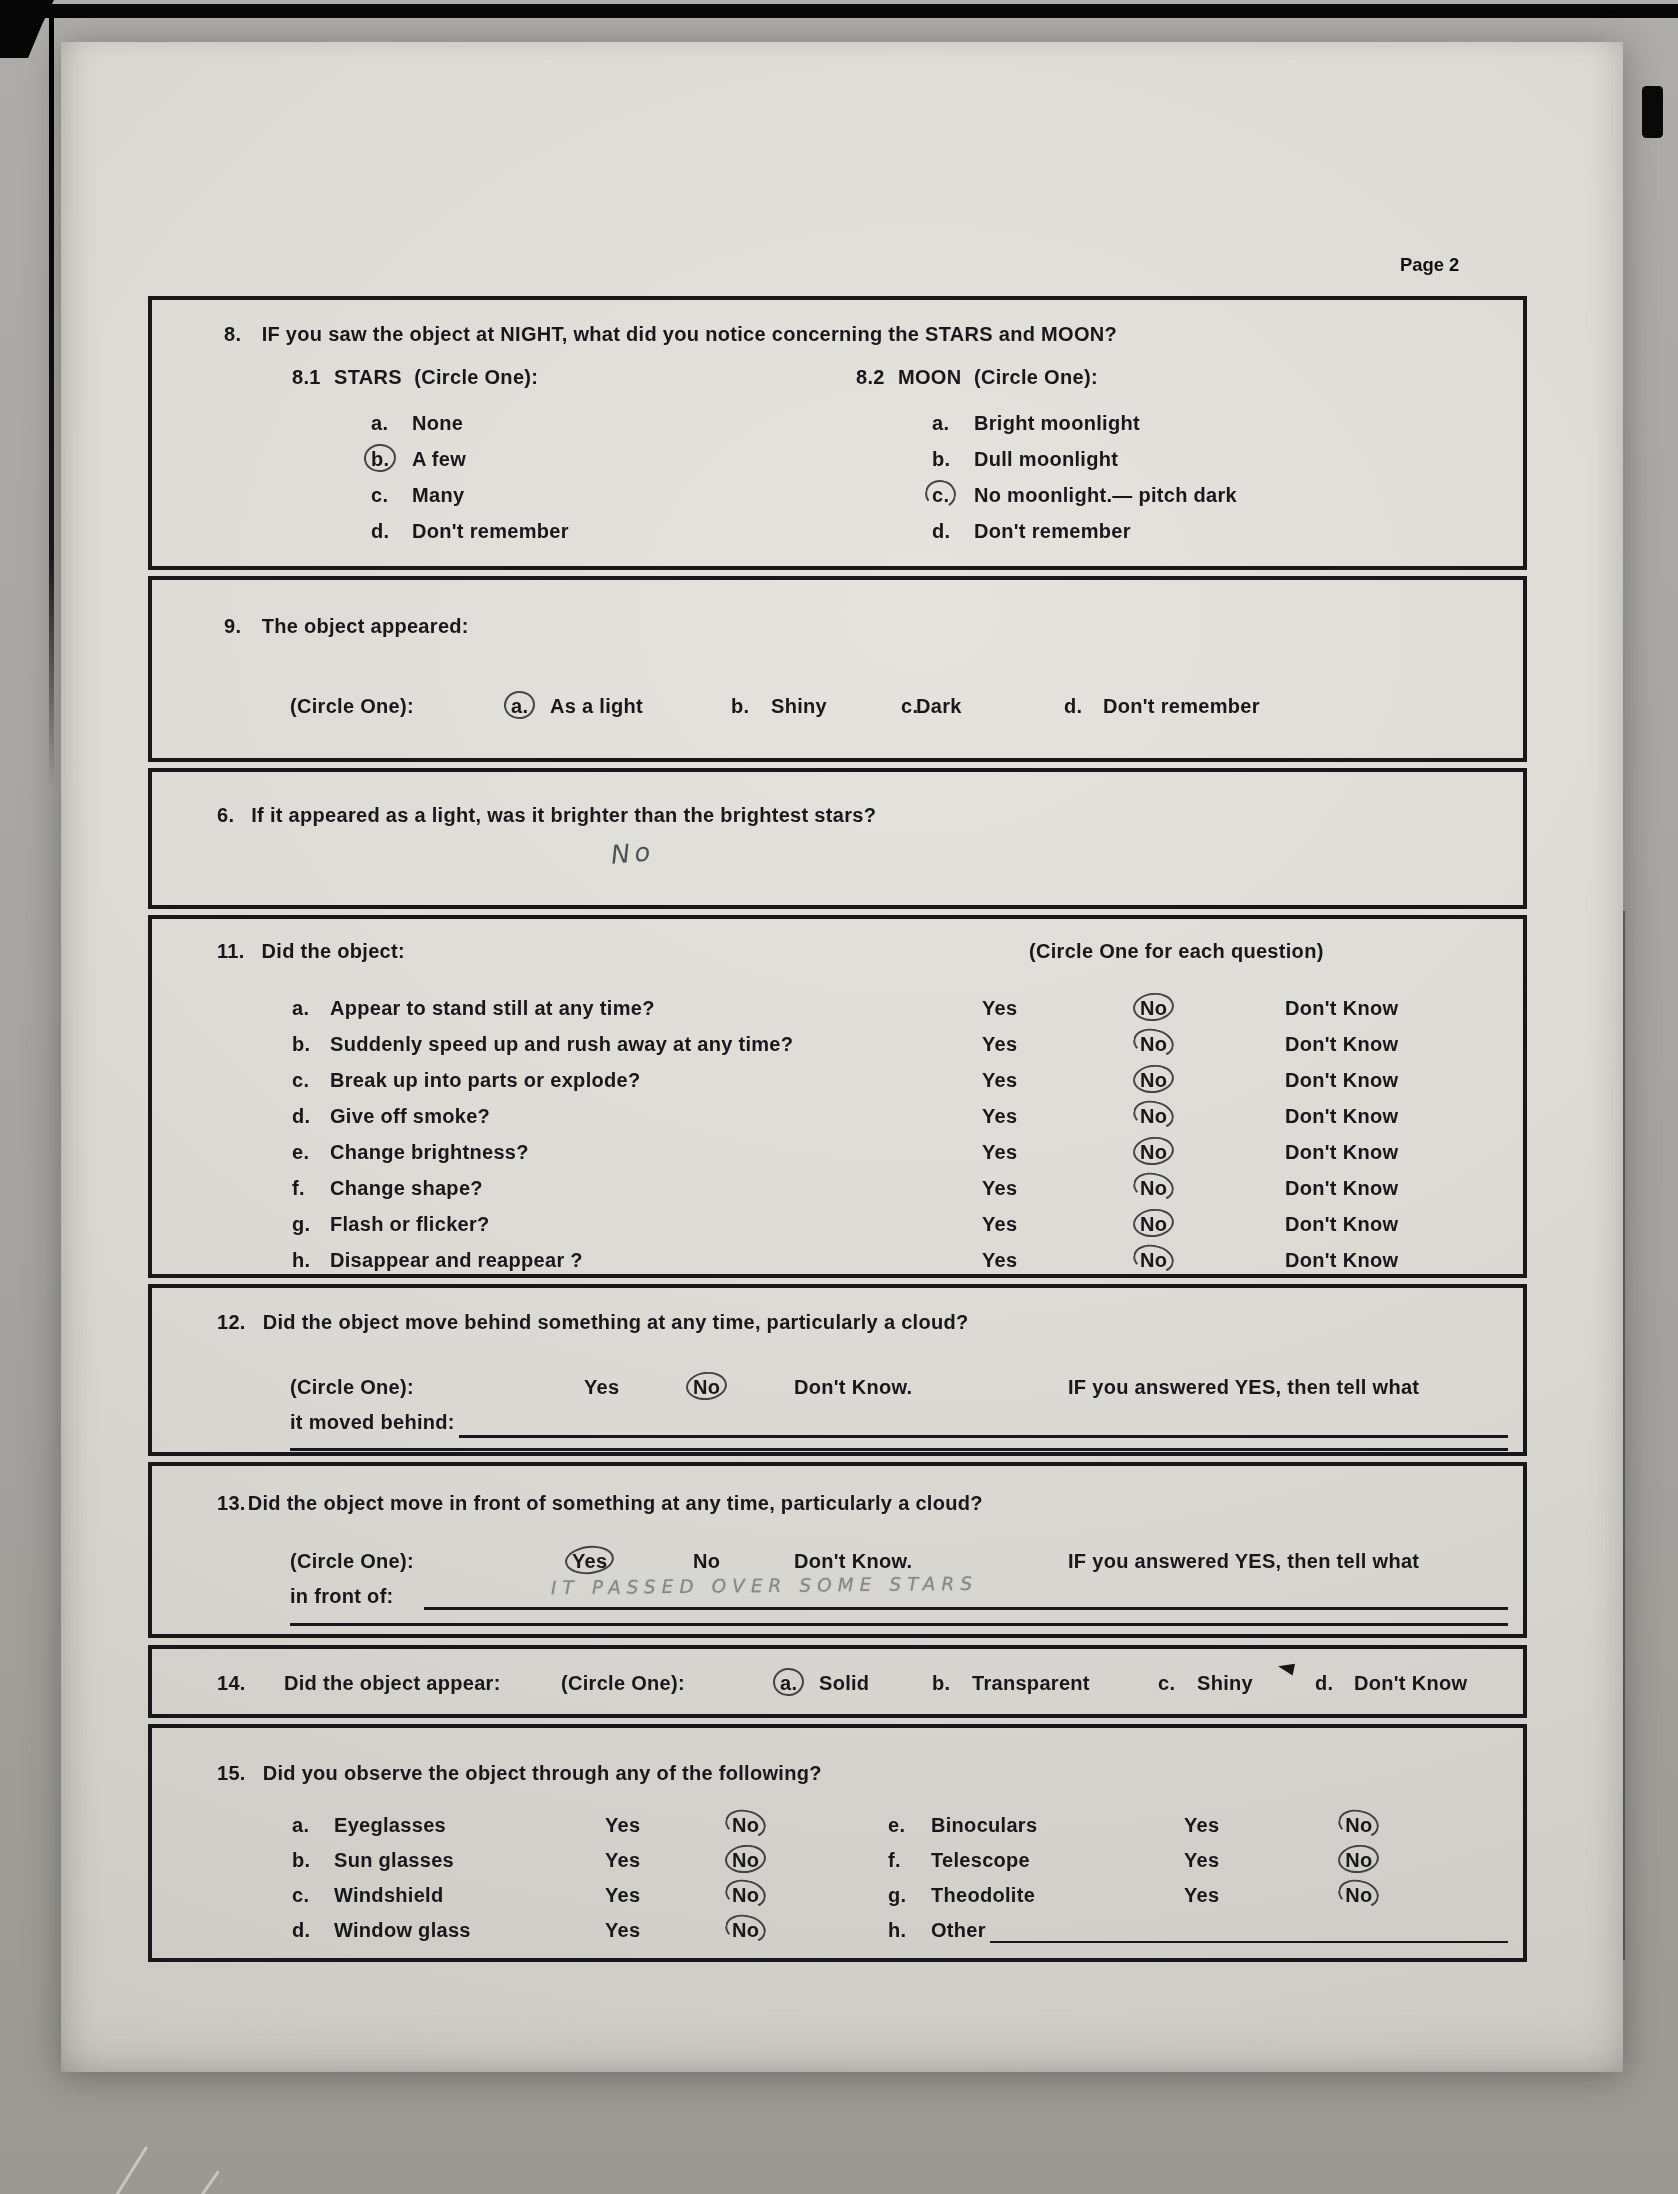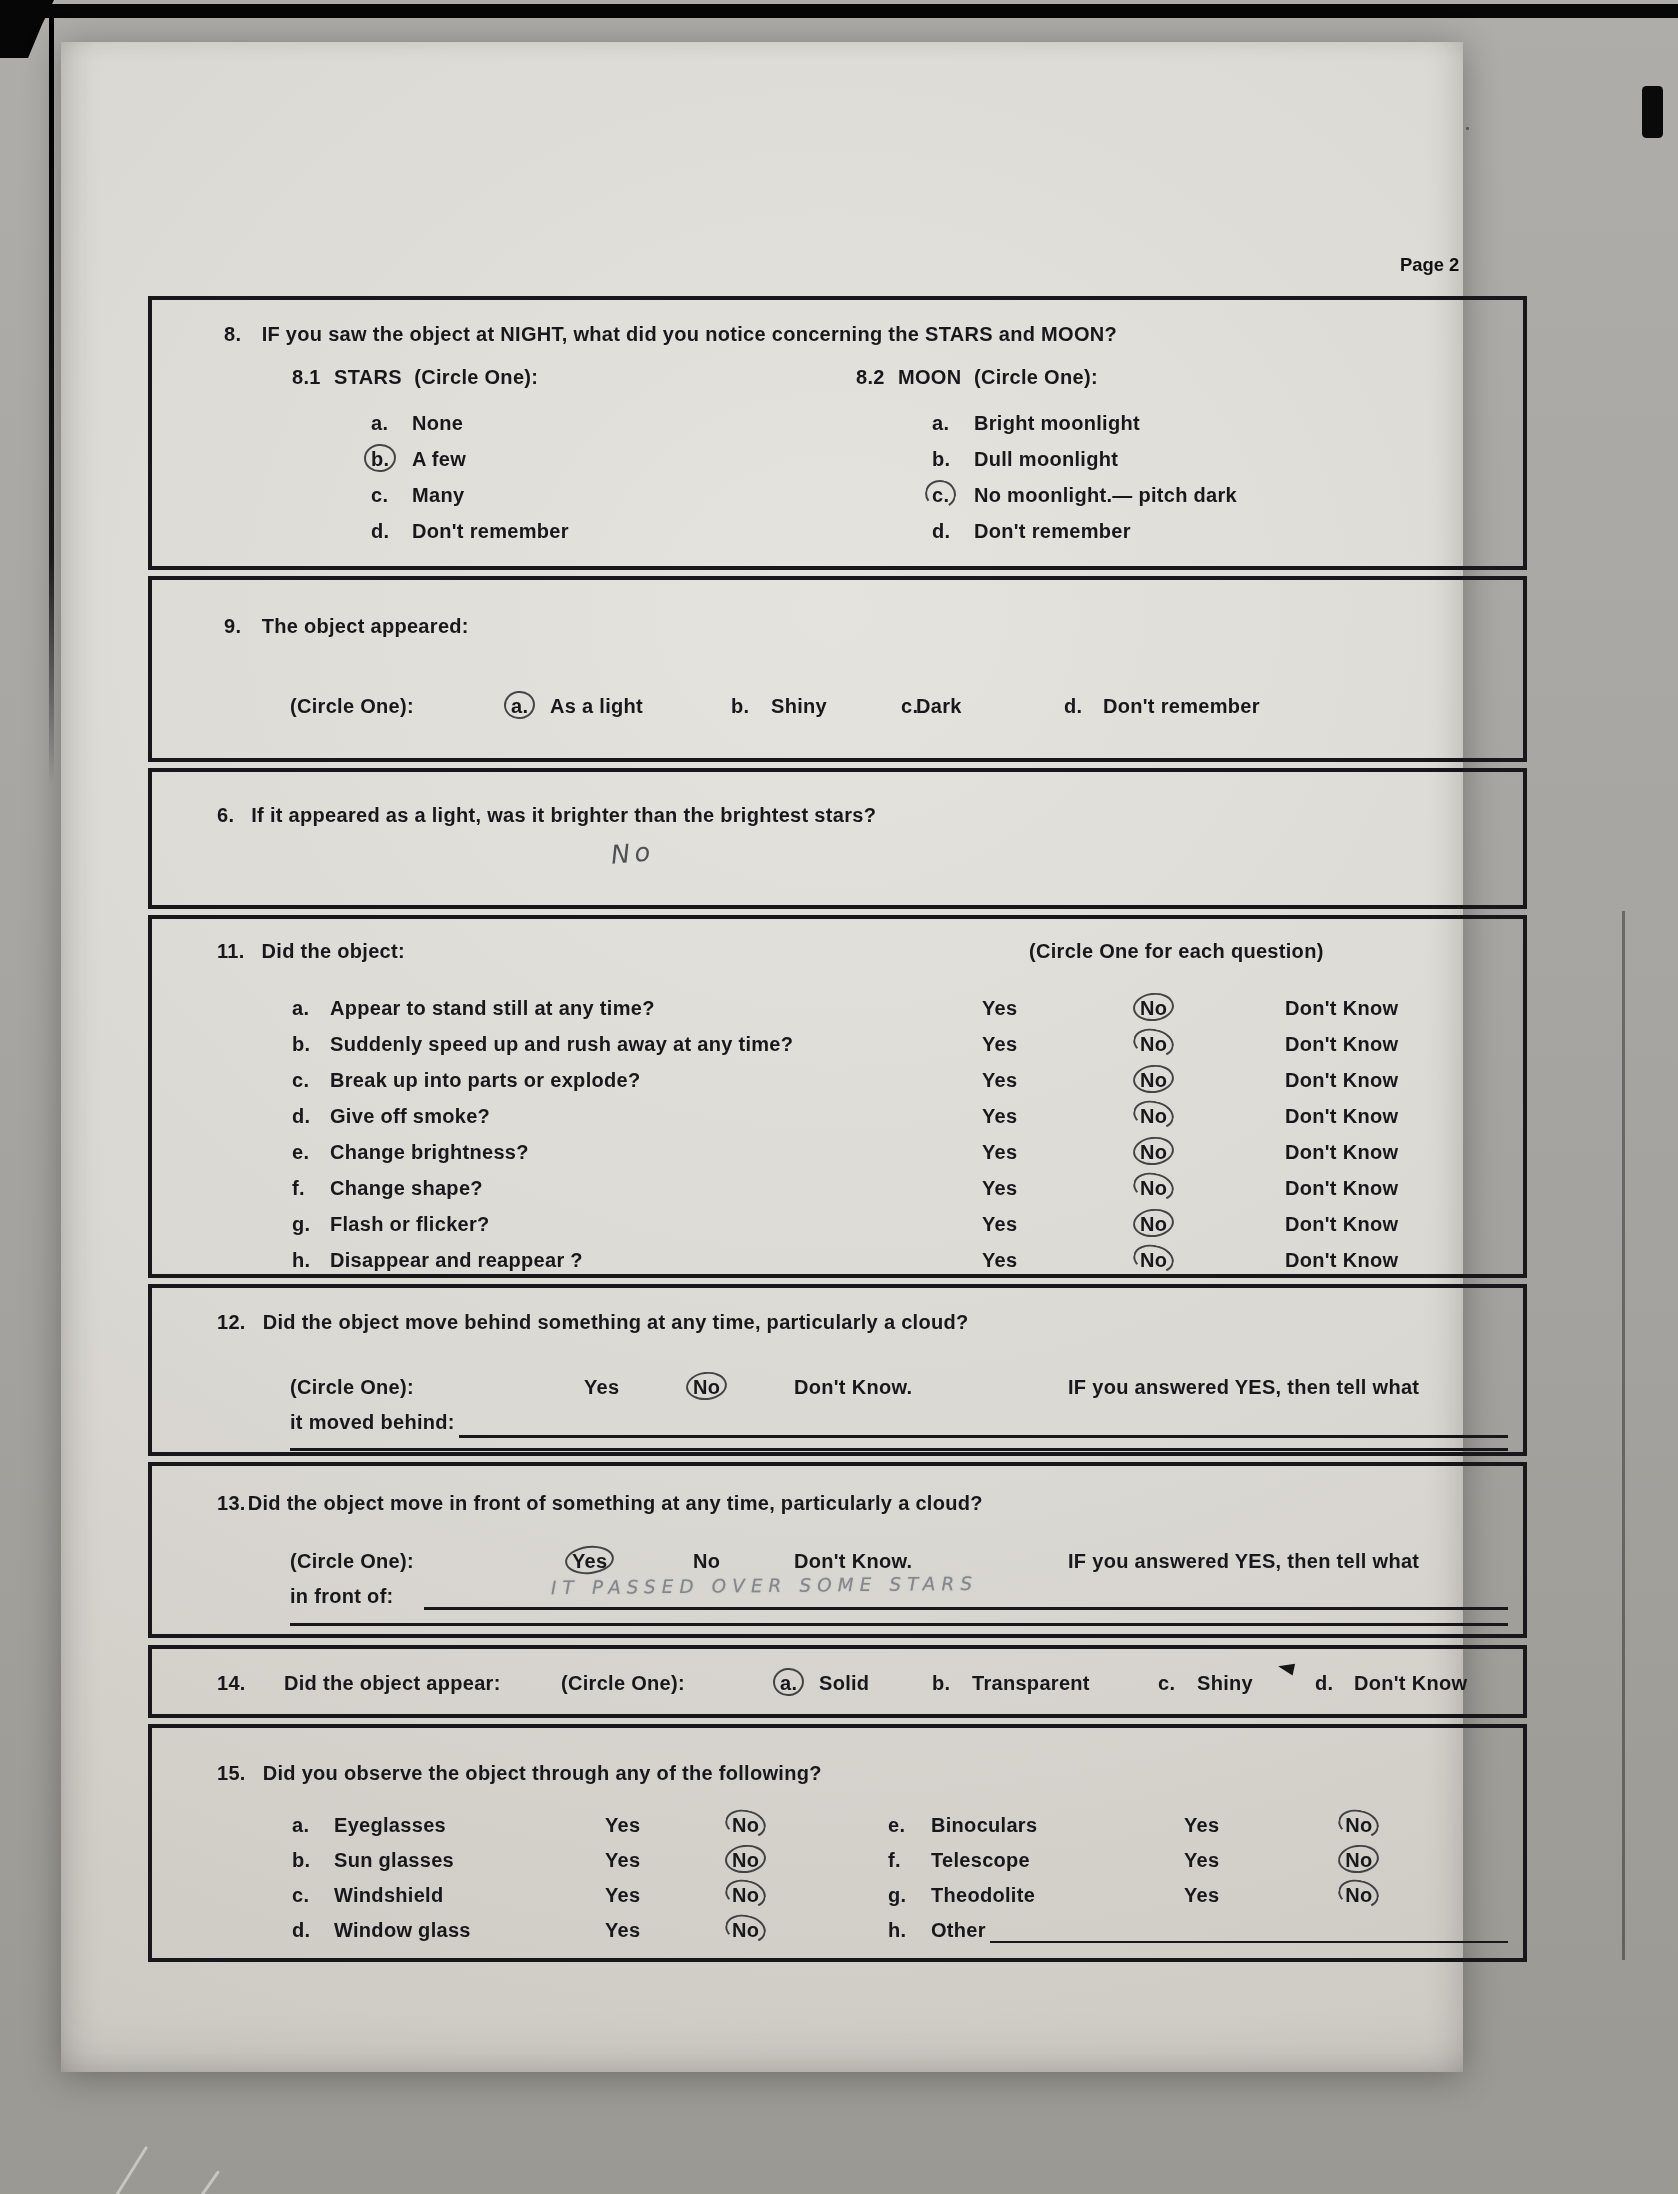--- a/index.html
+++ b/index.html
@@ -1,19 +1,19 @@
 <!DOCTYPE html>
 <html style="font-size:7px"><head>
 <meta charset="utf-8">
 <style>
   *{margin:0;padding:0;box-sizing:border-box}
   html,body{width:1678px;height:2454px}
   body{position:relative;overflow:hidden;font-family:"Liberation Sans",sans-serif;
        background:linear-gradient(180deg,#aeada9 0%,#a4a39f 50%,#97968f 100%)}
-  .paper{position:absolute;left:61px;top:42px;width:1402px;height:2030px;
+  .paper{position:absolute;left:61px;top:42px;width:1562px;height:2030px;
          background:radial-gradient(ellipse 130% 80% at 55% 28%,#e5e3dd 0%,#dad8d2 55%,#ccc9c3 100%);
          box-shadow:0 4.4px 35px rgba(0,0,0,.32)}
   .paper::after{content:"";position:absolute;inset:0;pointer-events:none;
          box-shadow:inset 20px 0 39px -20px rgba(0,0,0,.22),
                     inset -20px 0 39px -20px rgba(0,0,0,.16),
                     inset 0 -31px 61px -31px rgba(0,0,0,.16)}
   .t{font-weight:700;font-size:20px;color:#17171c;letter-spacing:0.3px;white-space:nowrap}
   .it{}
   .abs{position:absolute}
   .page-label{position:absolute;left:1339px;top:212px;font-weight:700;font-size:18.4px;color:#111}

